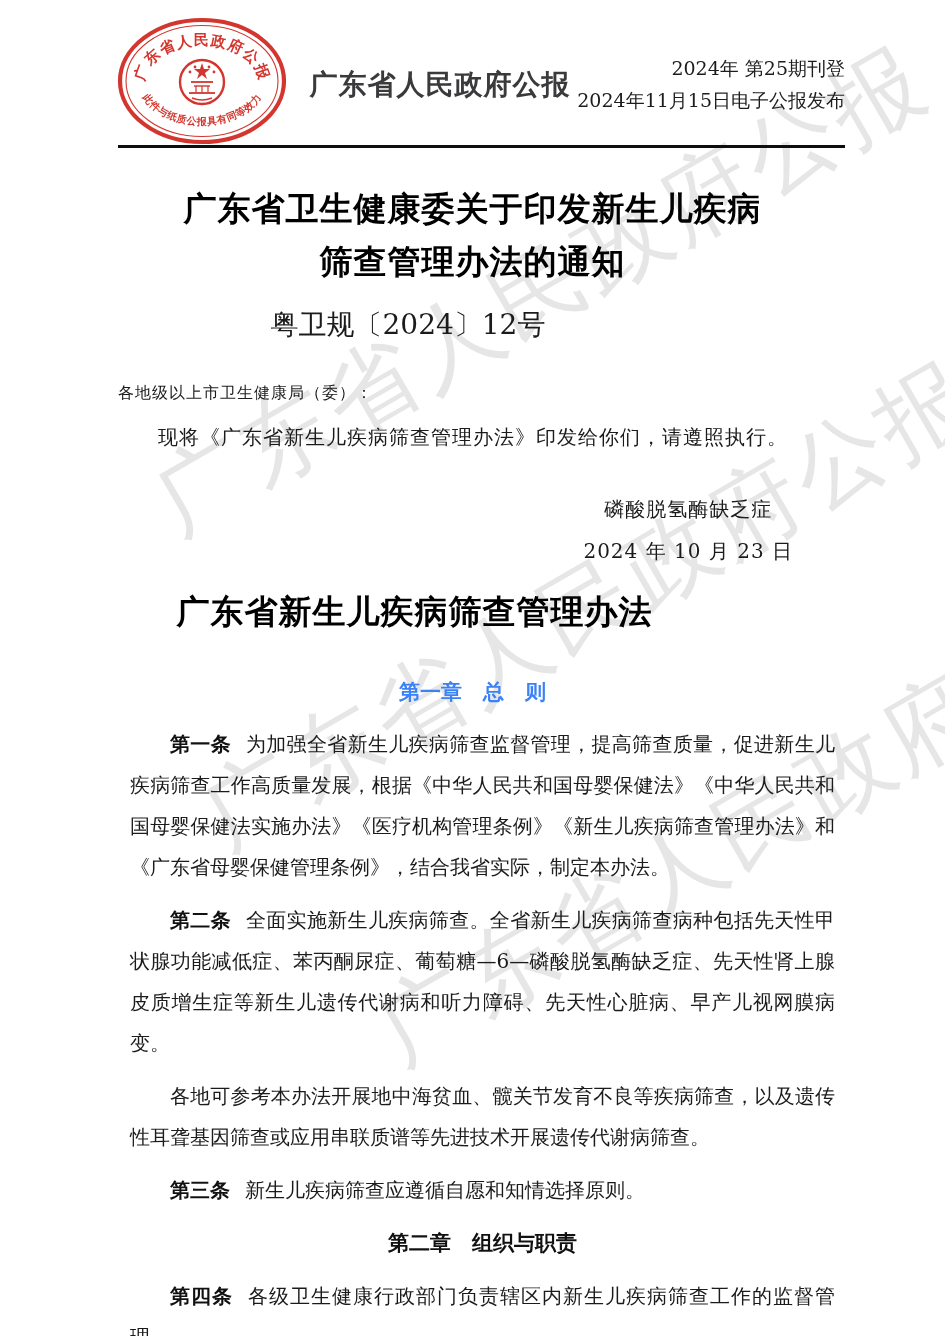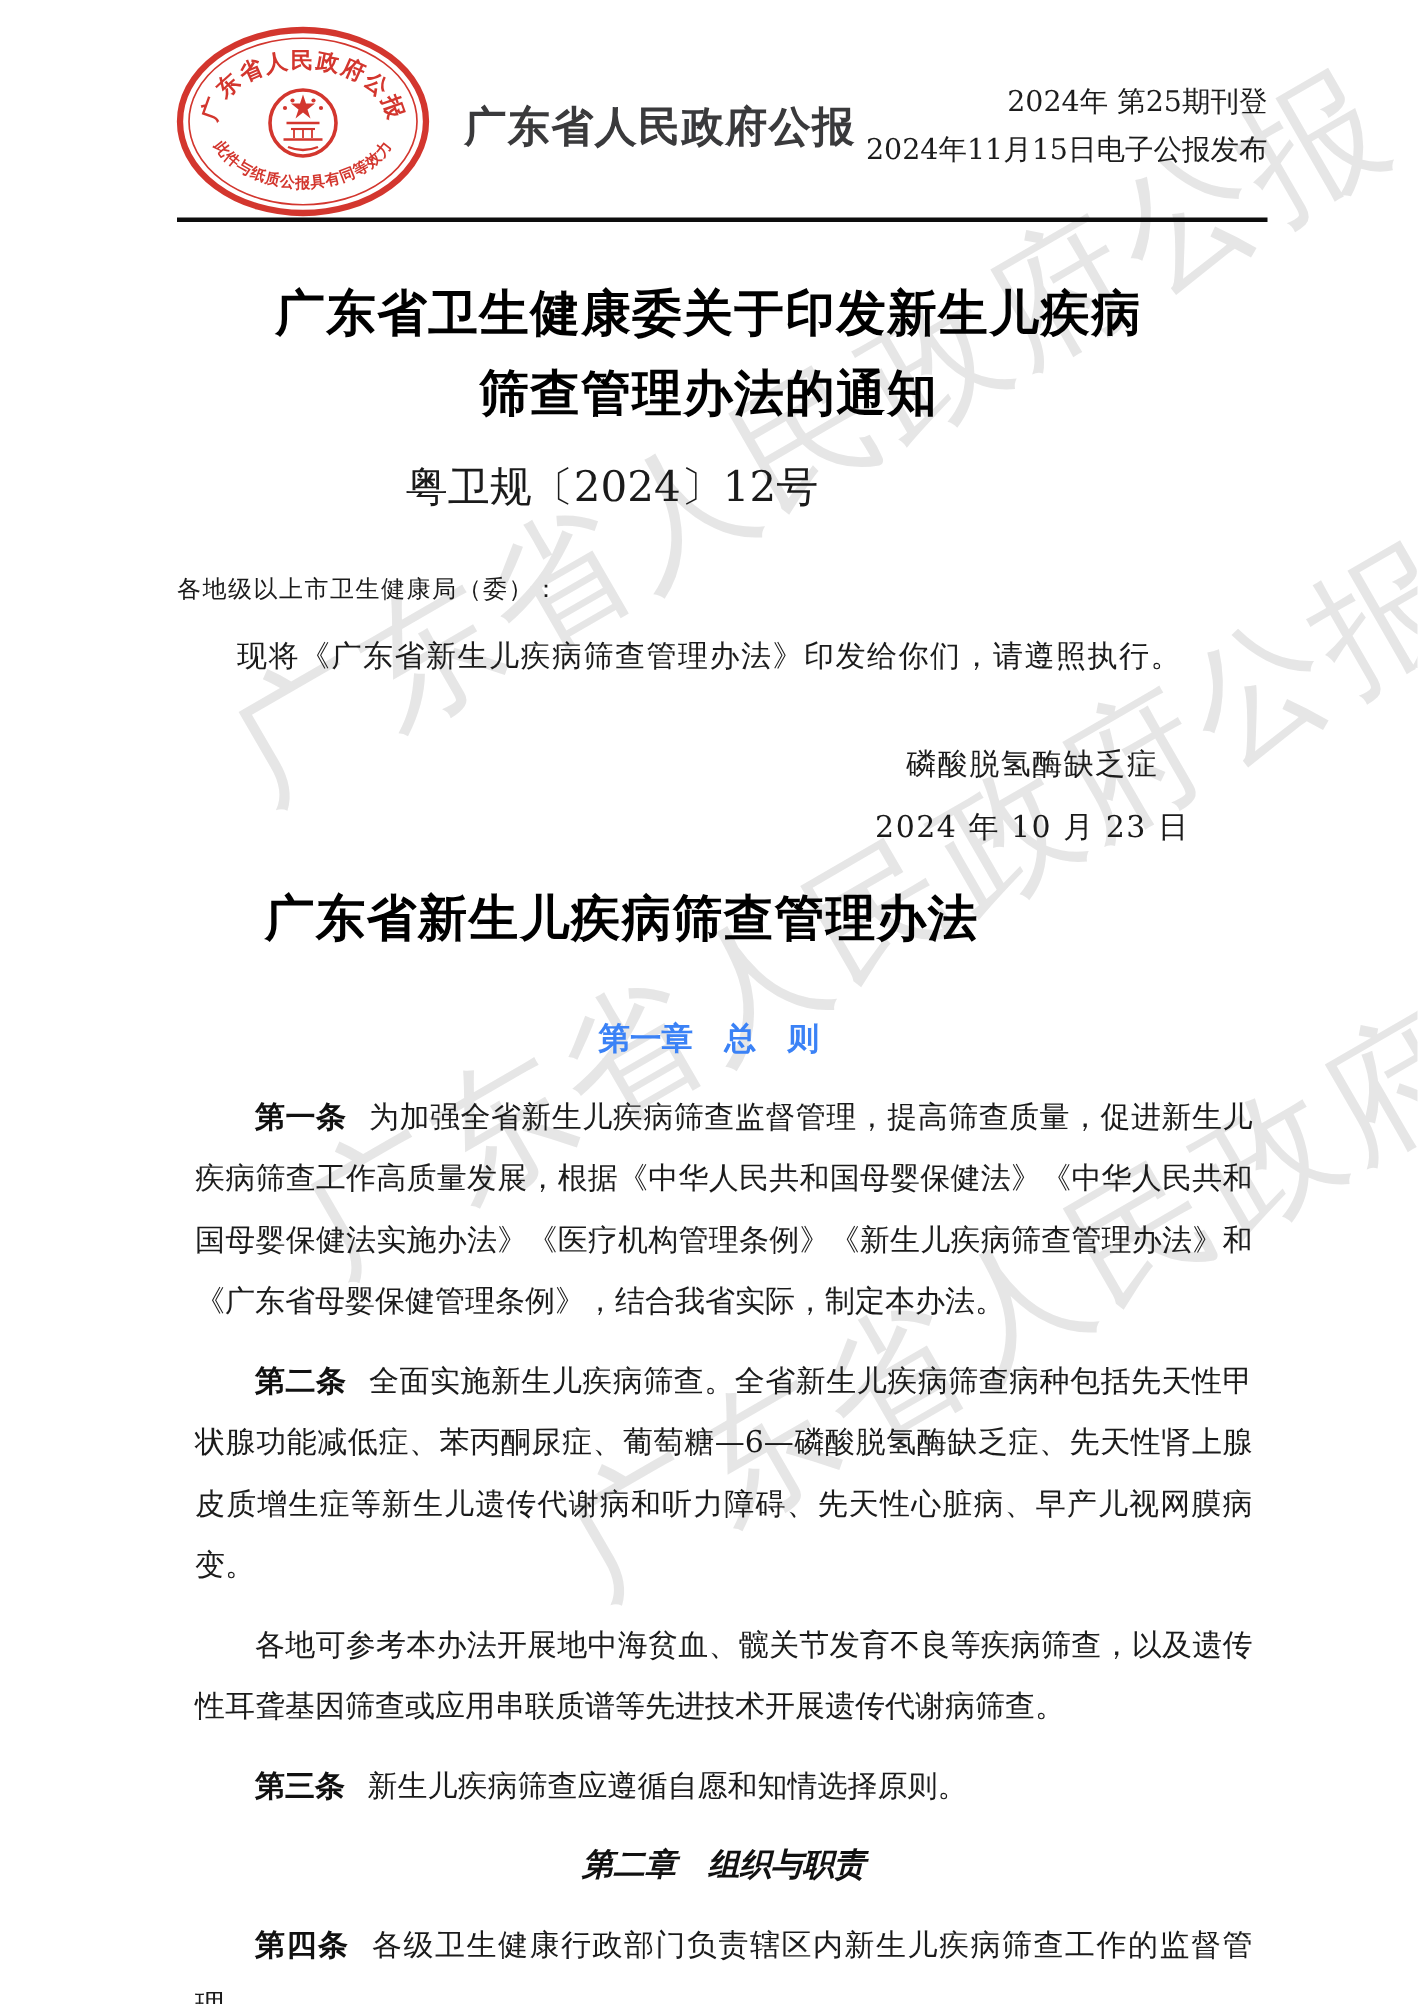--- a/index.html
+++ b/index.html
@@ -45,21 +45,21 @@
   .chapter-1 { position:absolute; left:0; top:678px; width:945px; text-align:center;
                font-family:"DejaVu Sans","Liberation Sans",sans-serif;
                font-weight:700; font-size:21px; color:#3b82f6; }
   .reg-body { position:absolute; left:118px; top:712px; width:729px;
               font-size:20px; line-height:41px; text-align:justify; color:#1b1b1b; }
   .reg-body p { margin:12px; text-indent:2em; }
   .art-label { font-family:"DejaVu Sans","Liberation Sans",sans-serif;
                font-weight:700; color:#111; margin-right:.75em; }
   .chapter-2 { text-align:center; text-indent:0 !important;
                font-family:"DejaVu Sans","Liberation Sans",sans-serif;
-               font-weight:700; font-size:21px; line-height:41px; color:#111;font-style:italic; }
+               font-weight:700; font-size:21px; line-height:41px; color:#111; }
 
   .seal text { fill:#d3362e; font-family:"DejaVu Sans","Liberation Sans",sans-serif; font-weight:700; }
 </style>
 </head>
 <body>
 
 <div class="page">
 
   <div class="wm-layer">
     <span class="wm wm-a">广东省人民政府公报</span>

